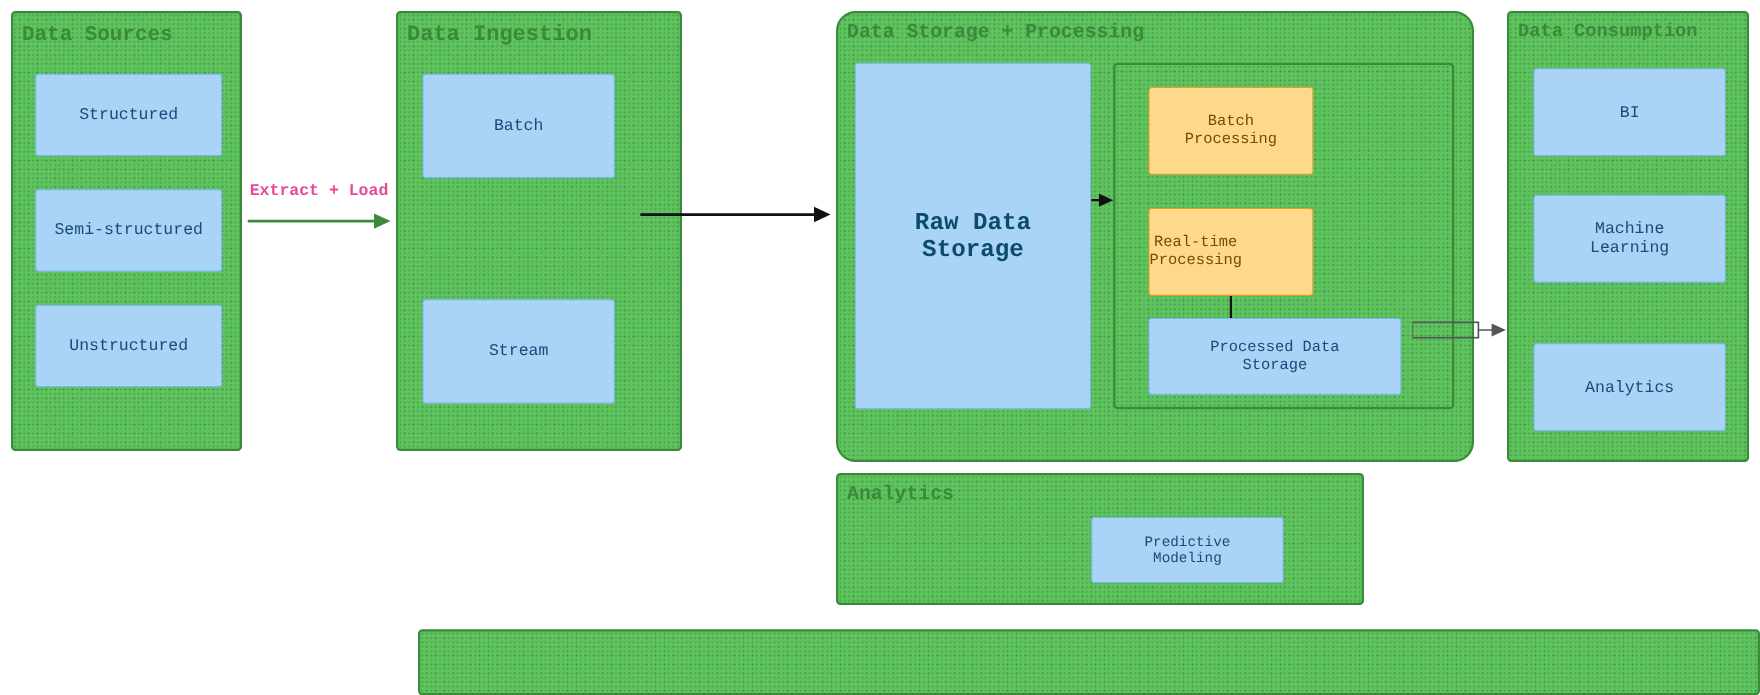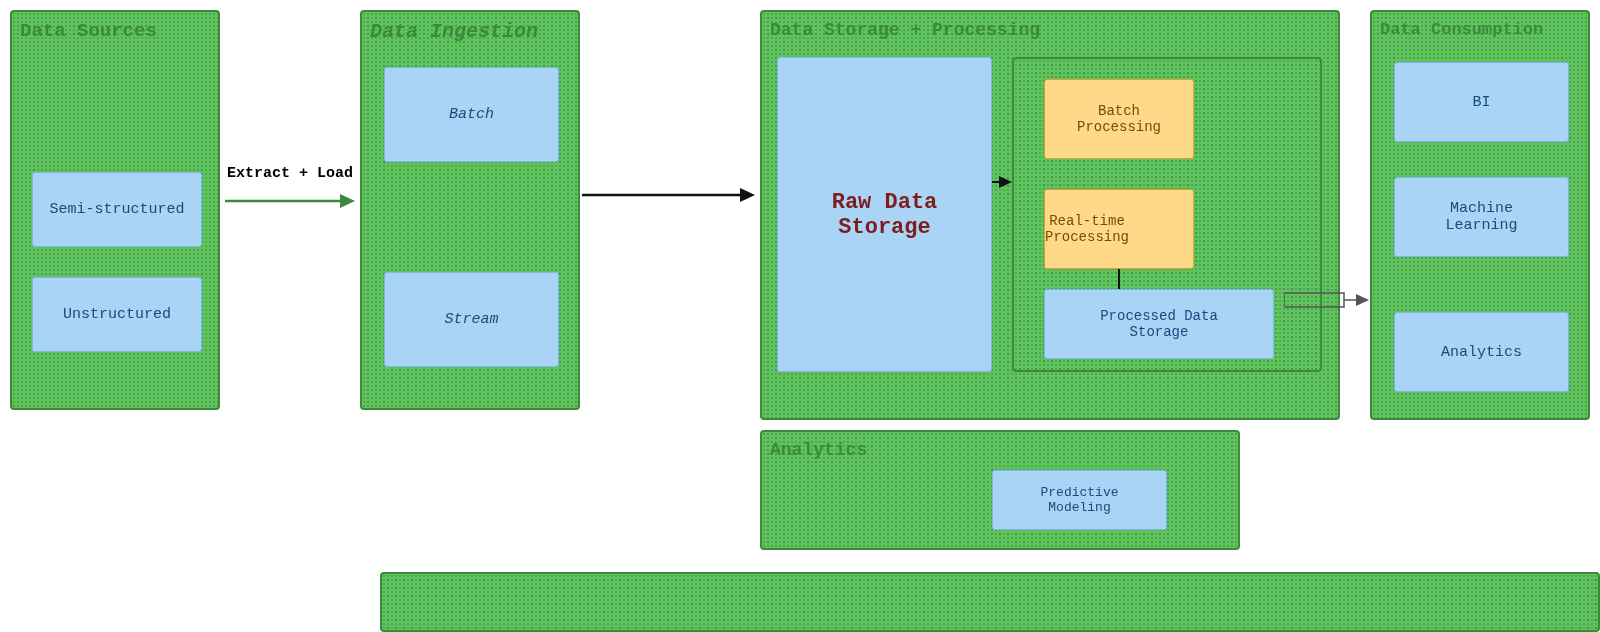--- a/index.html
+++ b/index.html
@@ -64,21 +64,21 @@
 
     .yellow-box-label {
       color: #7a4a00;
       font-size: 14px;
       font-family: 'Courier New', monospace;
       text-align: center;
     }
 
     
     .arrow-label {
-      color: #000000;
+      color: #ec4899;
       font-size: 16px;
       font-family: 'Courier New', monospace;
       font-weight: bold;
     }
 
     
 
     
     #data-sources-section {
       position: absolute;
@@ -100,42 +100,42 @@
       display: flex;
       align-items: center;
       justify-content: center;
     }
 
     
     #data-ingestion-section {
       position: absolute;
       left: 360px;
       top: 10px;
-      width: 220px;
+      width: 260px;
       height: 400px;
-      font-style: italic;
     }
 
     .ingestion-item {
       position: absolute;
       width: 175px;
       height: 95px;
       left: 22px;
       display: flex;
       align-items: center;
       justify-content: center;
     }
 
     
     #data-storage-section {
       position: absolute;
       left: 760px;
       top: 10px;
       width: 580px;
       height: 410px;
+      border-radius: 18px;
     }
 
     
     #analytics-section {
       position: absolute;
       left: 760px;
       top: 430px;
       width: 480px;
       height: 120px;
     }
@@ -178,20 +178,23 @@
     }
   </style>
 </head>
 <body>
 
 <div class="canvas">
 
   <div id="data-sources-section" class="green-box">
     <span class="section-label">Data Sources</span>
 
+    <div class="source-item blue-box" style="top: 55px;">
+      <span class="blue-box-label">Structured</span>
+    </div>
 
     <div class="source-item blue-box" style="top: 160px;">
       <span class="blue-box-label">Semi-structured</span>
     </div>
 
     <div class="source-item blue-box" style="top: 265px;">
       <span class="blue-box-label">Unstructured</span>
     </div>
   </div>
 
@@ -220,21 +223,21 @@
     <svg width="175" height="30">
       <line x1="0" y1="15" x2="158" y2="15" stroke="#111" stroke-width="2.5"></line>
       <polygon points="158,8 173,15 158,22" fill="#111"></polygon>
     </svg>
   </div>
 
   <div id="data-storage-section" class="green-box">
     <span class="section-label" style="font-size:18px;">Data Storage + Processing</span>
 
     <div class="blue-box" style="position:absolute; left:15px; top:45px; width:215px; height:315px; display:flex; align-items:center; justify-content:center;">
-      <span class="blue-box-label" style="font-size:22px; color:#7f1d1d; font-weight:bold; white-space:pre-line; text-align:center;">Raw Data
+      <span class="blue-box-label" style="font-size:22px; color:#0c4a6e; font-weight:bold; white-space:pre-line; text-align:center;">Raw Data
 Storage</span>
     </div>
 
     <div class="green-box" style="position:absolute; left:250px; top:45px; width:310px; height:315px;">
 
       <div class="yellow-box" style="position:absolute; left:30px; top:20px; width:150px; height:80px; display:flex; align-items:center; justify-content:center;">
         <span class="yellow-box-label" style="white-space:pre-line;">Batch
 Processing</span>
       </div>
 

